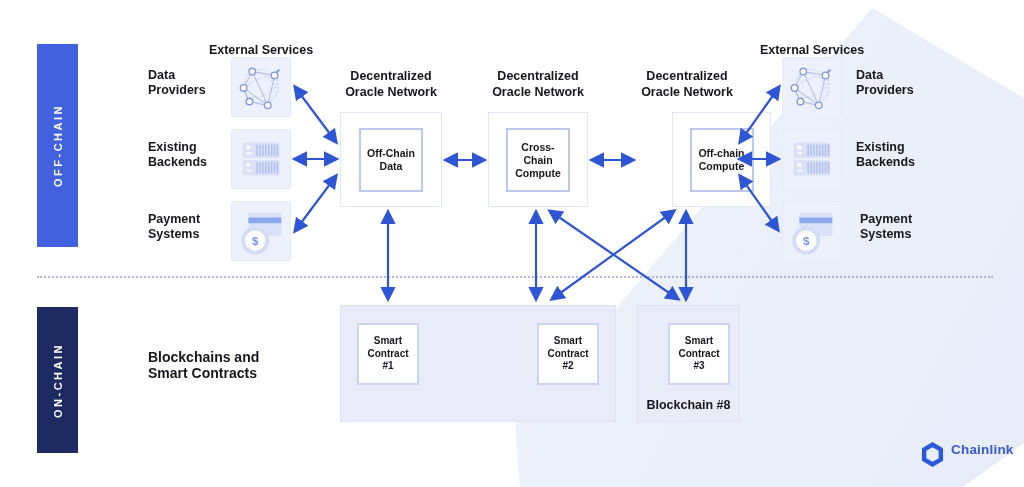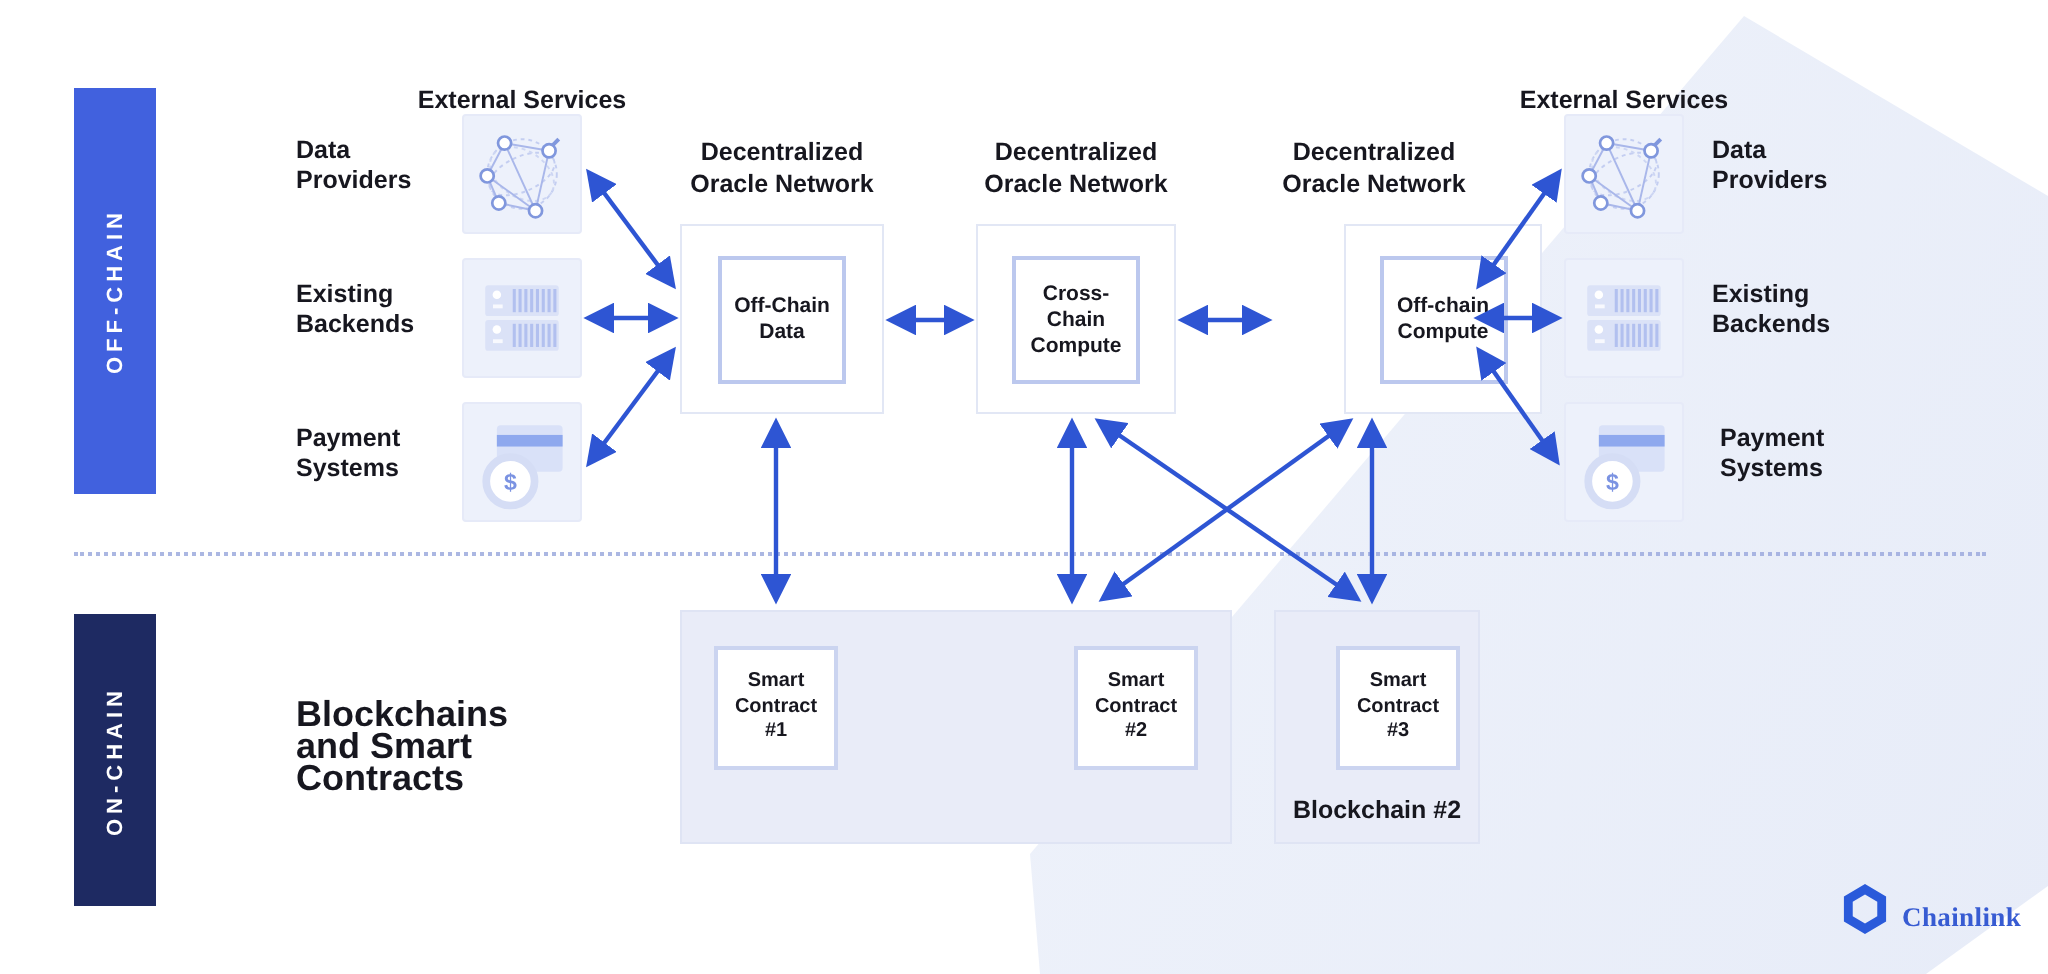--- a/index.html
+++ b/index.html
@@ -38,29 +38,29 @@
   .don-inner{position:absolute;top:15px;left:50%;transform:translateX(-50%);width:64px;height:64px;
     background:#fff;border:2px solid #bcc8ee;display:flex;align-items:center;justify-content:center;
     text-align:center;font-size:10.5px;font-weight:700;line-height:13px;}
 
   .chain-box{position:absolute;top:305px;height:117px;background:#e9ecf8;border:1px solid #dfe4f4;}
   .chain-name{position:absolute;bottom:9px;left:0;right:0;text-align:center;font-size:12.5px;font-weight:700;}
   .sc-box{position:absolute;top:17px;width:62px;height:62px;background:#fff;border:2px solid #cbd4f0;
     display:flex;align-items:center;justify-content:center;text-align:center;
     font-size:10px;font-weight:700;line-height:12.5px;padding:2px;}
 
-  .onchain-caption{position:absolute;left:148px;top:349px;width:120px;font-size:18px;font-weight:700;line-height:16px;}
+  .onchain-caption{position:absolute;left:148px;top:349px;width:120px;font-size:14px;font-weight:700;line-height:16px;}
 
   .dotted-sep{position:absolute;left:37px;top:276px;width:956px;border-top:2px dotted #9dabde;opacity:.85;}
 
   #arrow-layer{position:absolute;inset:0;pointer-events:none;}
   #arrow-layer line{stroke:var(--arrow);stroke-width:2.2;}
   .arrow-head{fill:var(--arrow);}
 
-  .logo{position:absolute;left:921px;top:442px;display:flex;align-items:flex-end;gap:7px;font-family:Liberation Serif, serif;}
+  .logo{position:absolute;left:921px;top:442px;display:flex;align-items:flex-start;gap:7px;}
   .logo-text{font-size:13.5px;font-weight:700;color:var(--brand-blue);letter-spacing:.2px;}
 </style>
 </head>
 <body>
 
 <div id="stage">
 
   <div class="bg-shape"></div>
 
   <div class="side-bar" id="bar-offchain">
@@ -222,21 +222,21 @@
   <div class="dotted-sep"></div>
 
   <div class="onchain-caption">Blockchains and Smart Contracts</div>
 
   <div class="chain-box" style="left:340px;width:276px;">
     <div class="sc-box" style="left:16px;">Smart Contract #1</div>
     <div class="sc-box" style="left:164px;margin-left:32px;">Smart Contract #2</div>
   </div>
   <div class="chain-box" style="left:637px;width:103px;">
     <div class="sc-box" style="left:30px;">Smart Contract #3</div>
-    <div class="chain-name">Blockchain #2</div>
+    <div class="chain-name">Blockchain #8</div>
   </div>
 
   <svg id="arrow-layer" width="1024" height="487" viewBox="0 0 1024 487">
     <defs>
       <marker id="ah-e" markerWidth="7" markerHeight="7" refX="5.5" refY="3.5" orient="auto">
         <path class="arrow-head" d="M0,0 L7,3.5 L0,7 z"></path>
       </marker>
       <marker id="ah-s" markerWidth="7" markerHeight="7" refX="5.5" refY="3.5" orient="auto-start-reverse">
         <path class="arrow-head" d="M0,0 L7,3.5 L0,7 z"></path>
       </marker>

